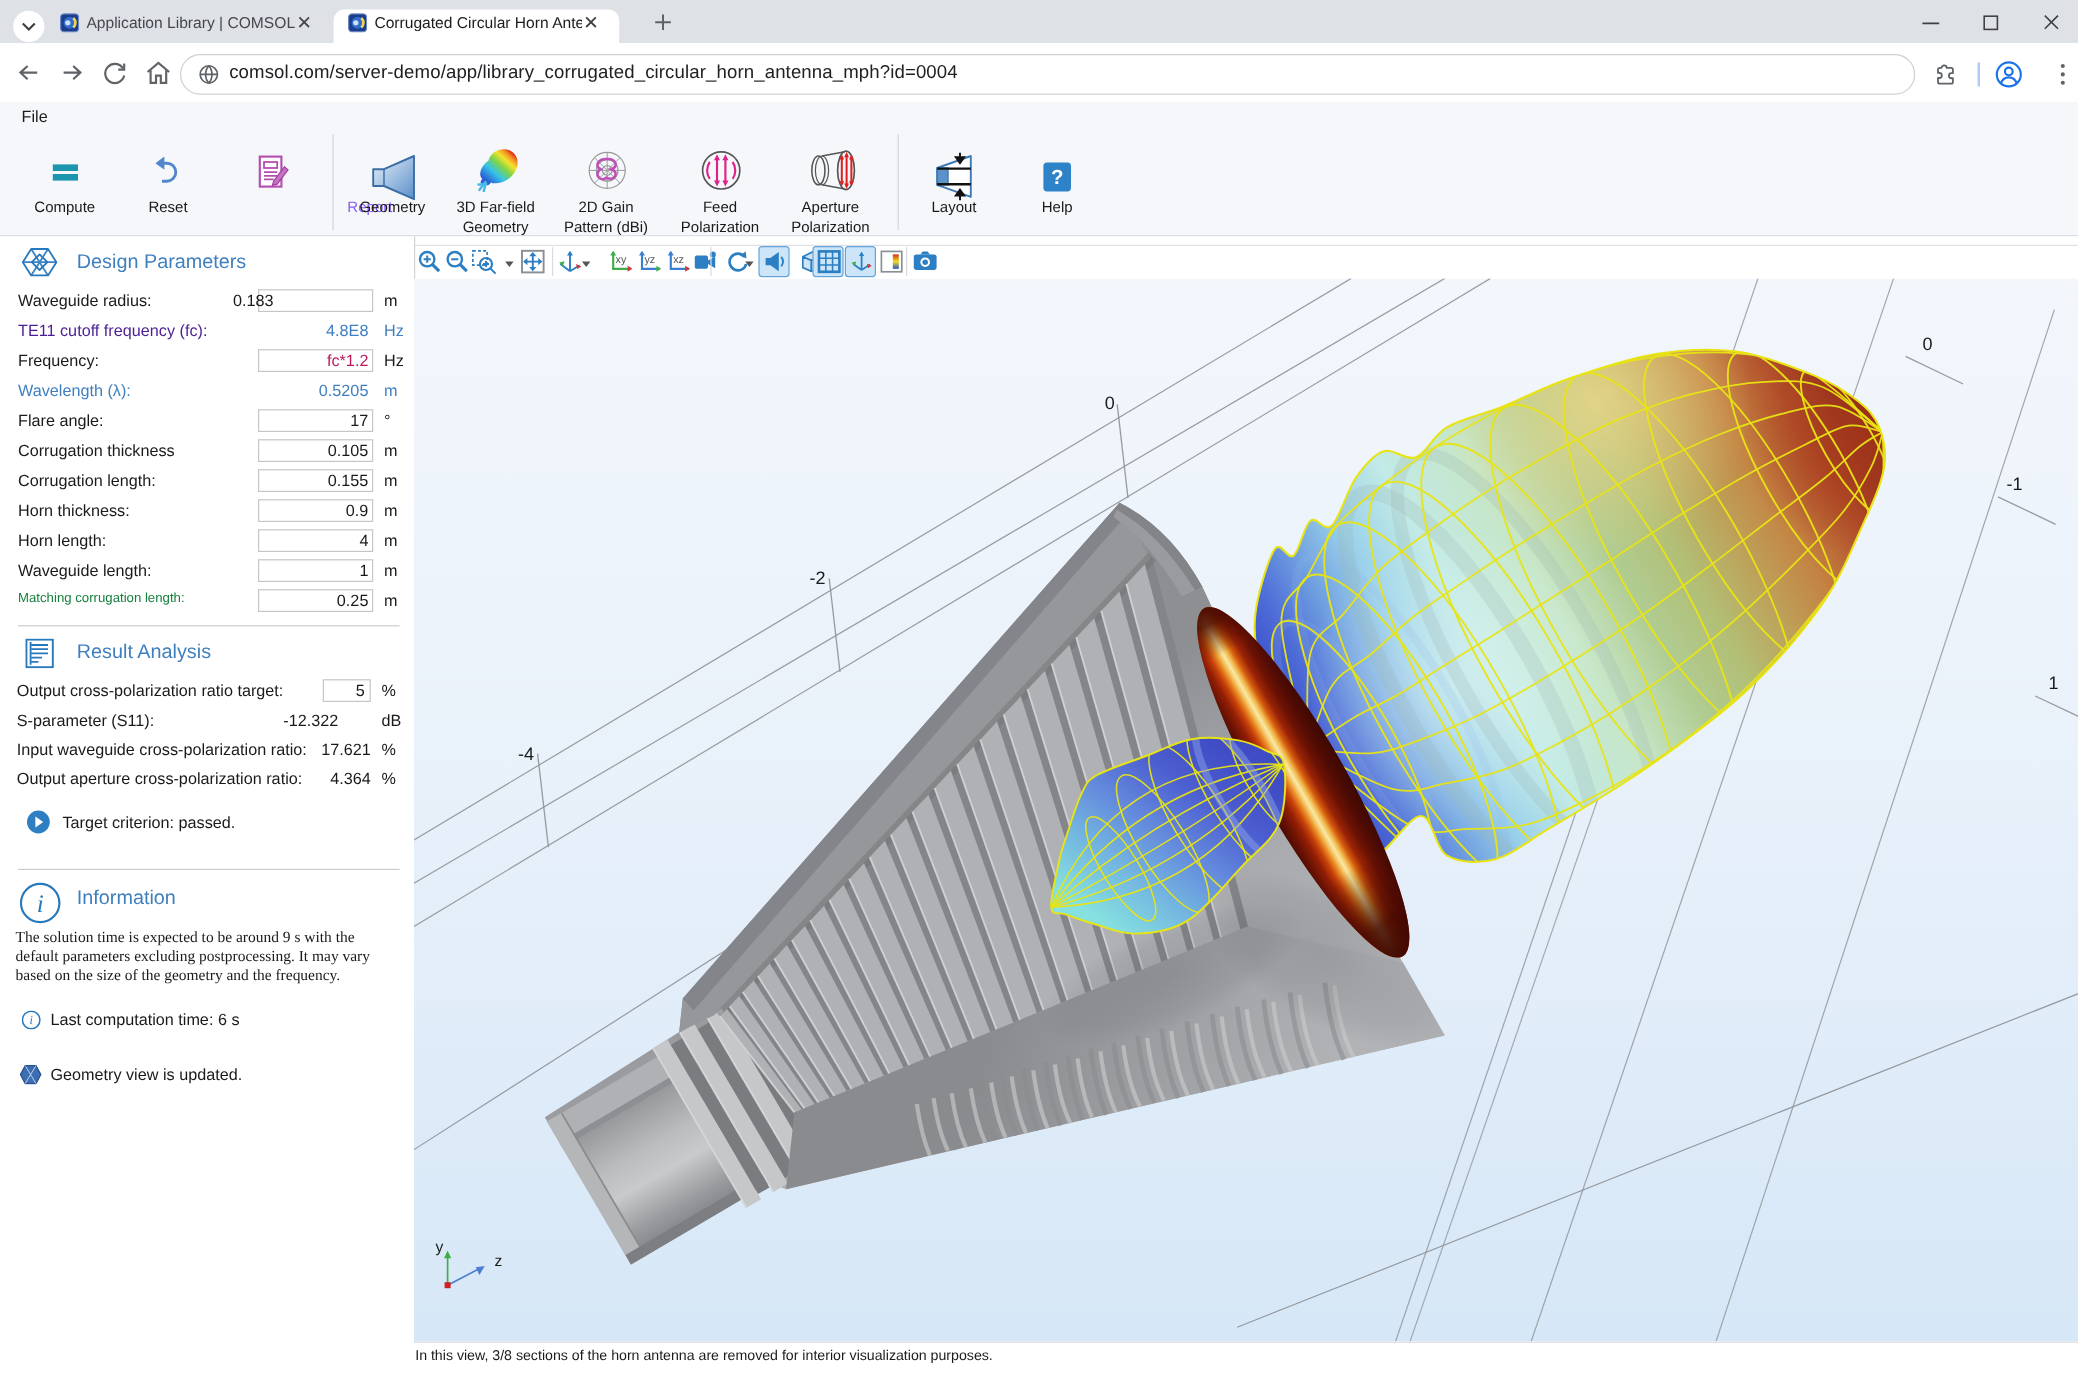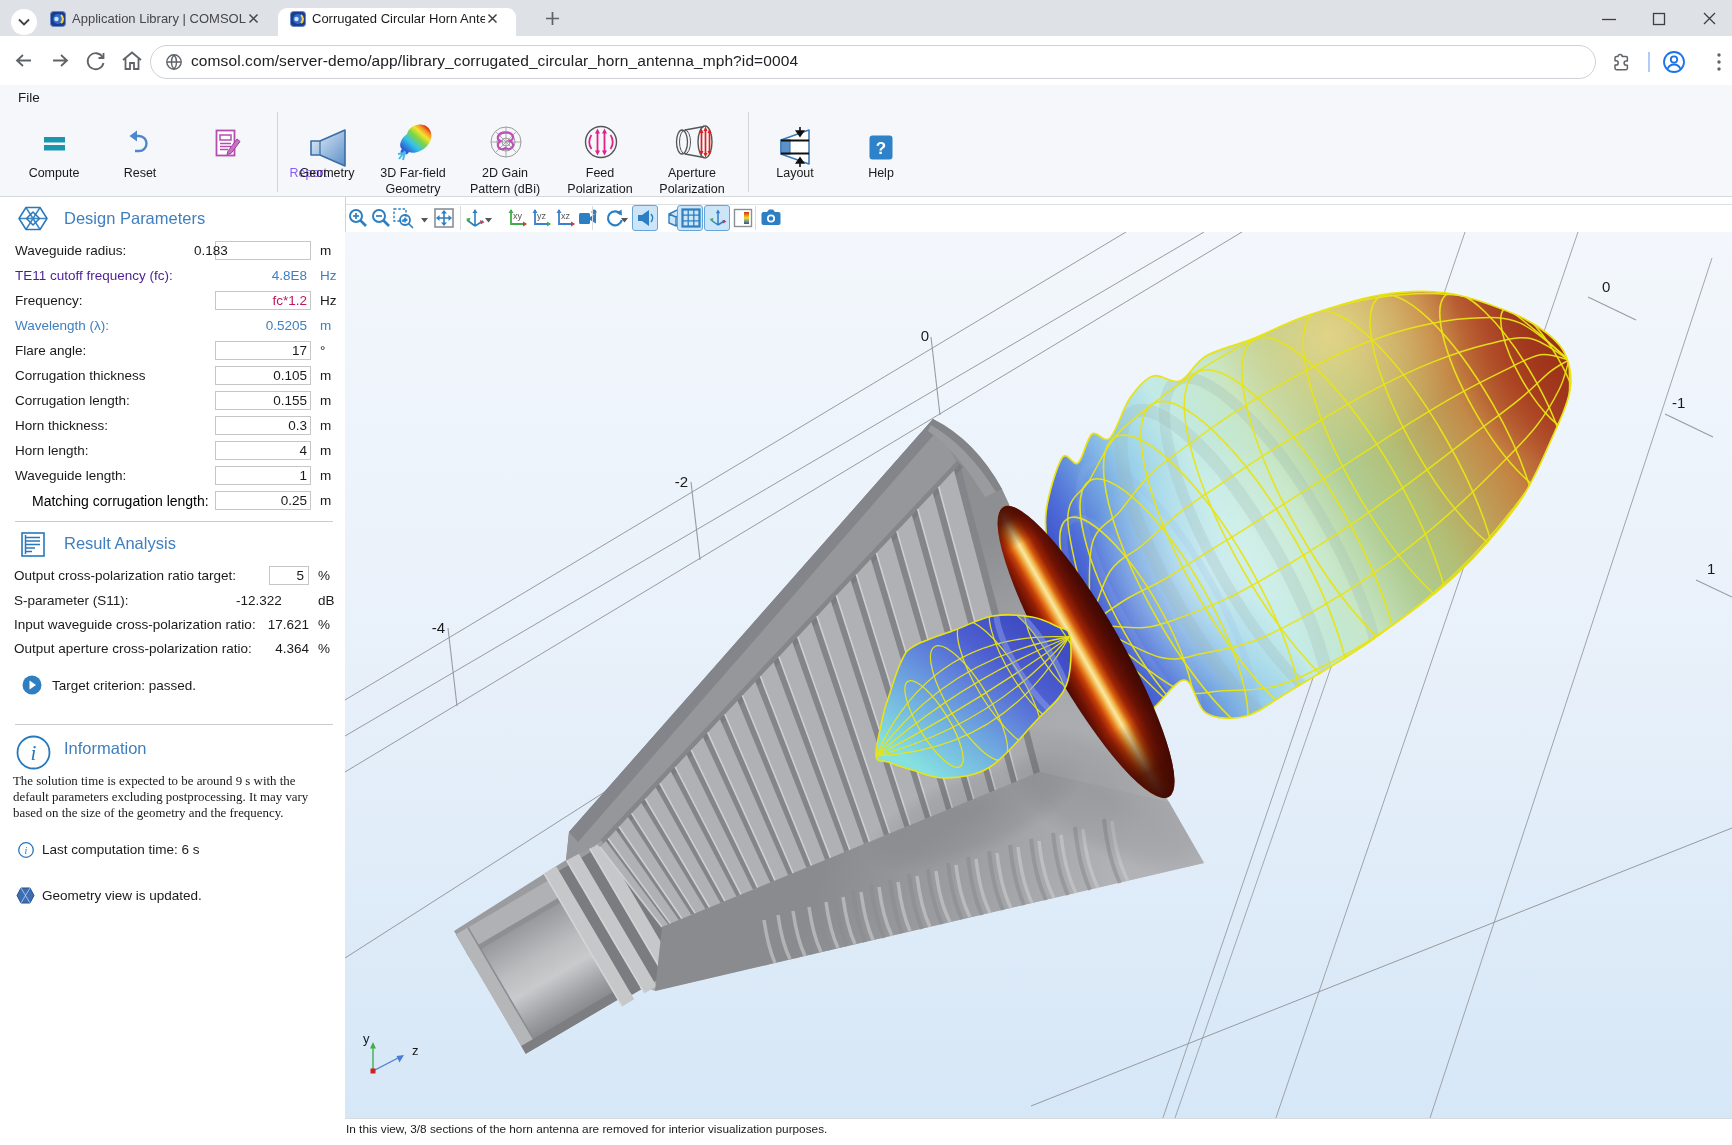--- a/index.html
+++ b/index.html
@@ -194,31 +194,31 @@
 <div class="txt" style="left:15px;top:368px;font-size:13.5px;color:#1a1a1a">Corrugation thickness</div>
 <div class="abs" style="left:215px;top:366px;width:96px;height:19px;border:1px solid #c6c6c6;background:#fff"></div>
 <div class="txt" style="left:115px;top:368px;width:192px;text-align:right;font-size:13.5px;color:#1a1a1a">0.105</div>
 <div class="txt" style="left:320px;top:368px;font-size:13.5px;color:#1a1a1a">m</div>
 <div class="txt" style="left:15px;top:393px;font-size:13.5px;color:#1a1a1a">Corrugation length:</div>
 <div class="abs" style="left:215px;top:391px;width:96px;height:19px;border:1px solid #c6c6c6;background:#fff"></div>
 <div class="txt" style="left:115px;top:393px;width:192px;text-align:right;font-size:13.5px;color:#1a1a1a">0.155</div>
 <div class="txt" style="left:320px;top:393px;font-size:13.5px;color:#1a1a1a">m</div>
 <div class="txt" style="left:15px;top:418px;font-size:13.5px;color:#1a1a1a">Horn thickness:</div>
 <div class="abs" style="left:215px;top:416px;width:96px;height:19px;border:1px solid #c6c6c6;background:#fff"></div>
-<div class="txt" style="left:115px;top:418px;width:192px;text-align:right;font-size:13.5px;color:#1a1a1a">0.3</div>
+<div class="txt" style="left:115px;top:418px;width:192px;text-align:right;font-size:13.5px;color:#1a1a1a">0.9</div>
 <div class="txt" style="left:320px;top:418px;font-size:13.5px;color:#1a1a1a">m</div>
 <div class="txt" style="left:15px;top:443px;font-size:13.5px;color:#1a1a1a">Horn length:</div>
 <div class="abs" style="left:215px;top:441px;width:96px;height:19px;border:1px solid #c6c6c6;background:#fff"></div>
 <div class="txt" style="left:115px;top:443px;width:192px;text-align:right;font-size:13.5px;color:#1a1a1a">4</div>
 <div class="txt" style="left:320px;top:443px;font-size:13.5px;color:#1a1a1a">m</div>
 <div class="txt" style="left:15px;top:468px;font-size:13.5px;color:#1a1a1a">Waveguide length:</div>
 <div class="abs" style="left:215px;top:466px;width:96px;height:19px;border:1px solid #c6c6c6;background:#fff"></div>
 <div class="txt" style="left:115px;top:468px;width:192px;text-align:right;font-size:13.5px;color:#1a1a1a">1</div>
 <div class="txt" style="left:320px;top:468px;font-size:13.5px;color:#1a1a1a">m</div>
-<div class="txt" style="left:32px;top:493px;font-size:14px;color:#000000">Matching corrugation length:</div>
+<div class="txt" style="left:15px;top:493px;font-size:11px;color:#15803d">Matching corrugation length:</div>
 <div class="abs" style="left:215px;top:491px;width:96px;height:19px;border:1px solid #c6c6c6;background:#fff"></div>
 <div class="txt" style="left:115px;top:493px;width:192px;text-align:right;font-size:13.5px;color:#1a1a1a">0.25</div>
 <div class="txt" style="left:320px;top:493px;font-size:13.5px;color:#1a1a1a">m</div>
 <div class="abs" style="left:15px;top:521px;width:318px;height:1px;background:#c9ccd1"></div>
 <svg class="ic" style="left:21px;top:532px" width="24" height="25" viewBox="0 0 24 25">
     <rect x="1" y="1" width="22" height="23" fill="none" stroke="#2878bc" stroke-width="1.6"></rect>
     <path d="M5 5.5 h14 M5 9 h14 M5 12.5 h14 M5 16 h9 M5 19.5 h6" stroke="#2878bc" stroke-width="1.5"></path>
     <path d="M4.5 3 v19" stroke="#2878bc" stroke-width="1.5"></path>
   </svg>
 <div class="txt" style="left:64px;top:534px;font-size:16.5px;color:#3f7fbf">Result Analysis</div>

